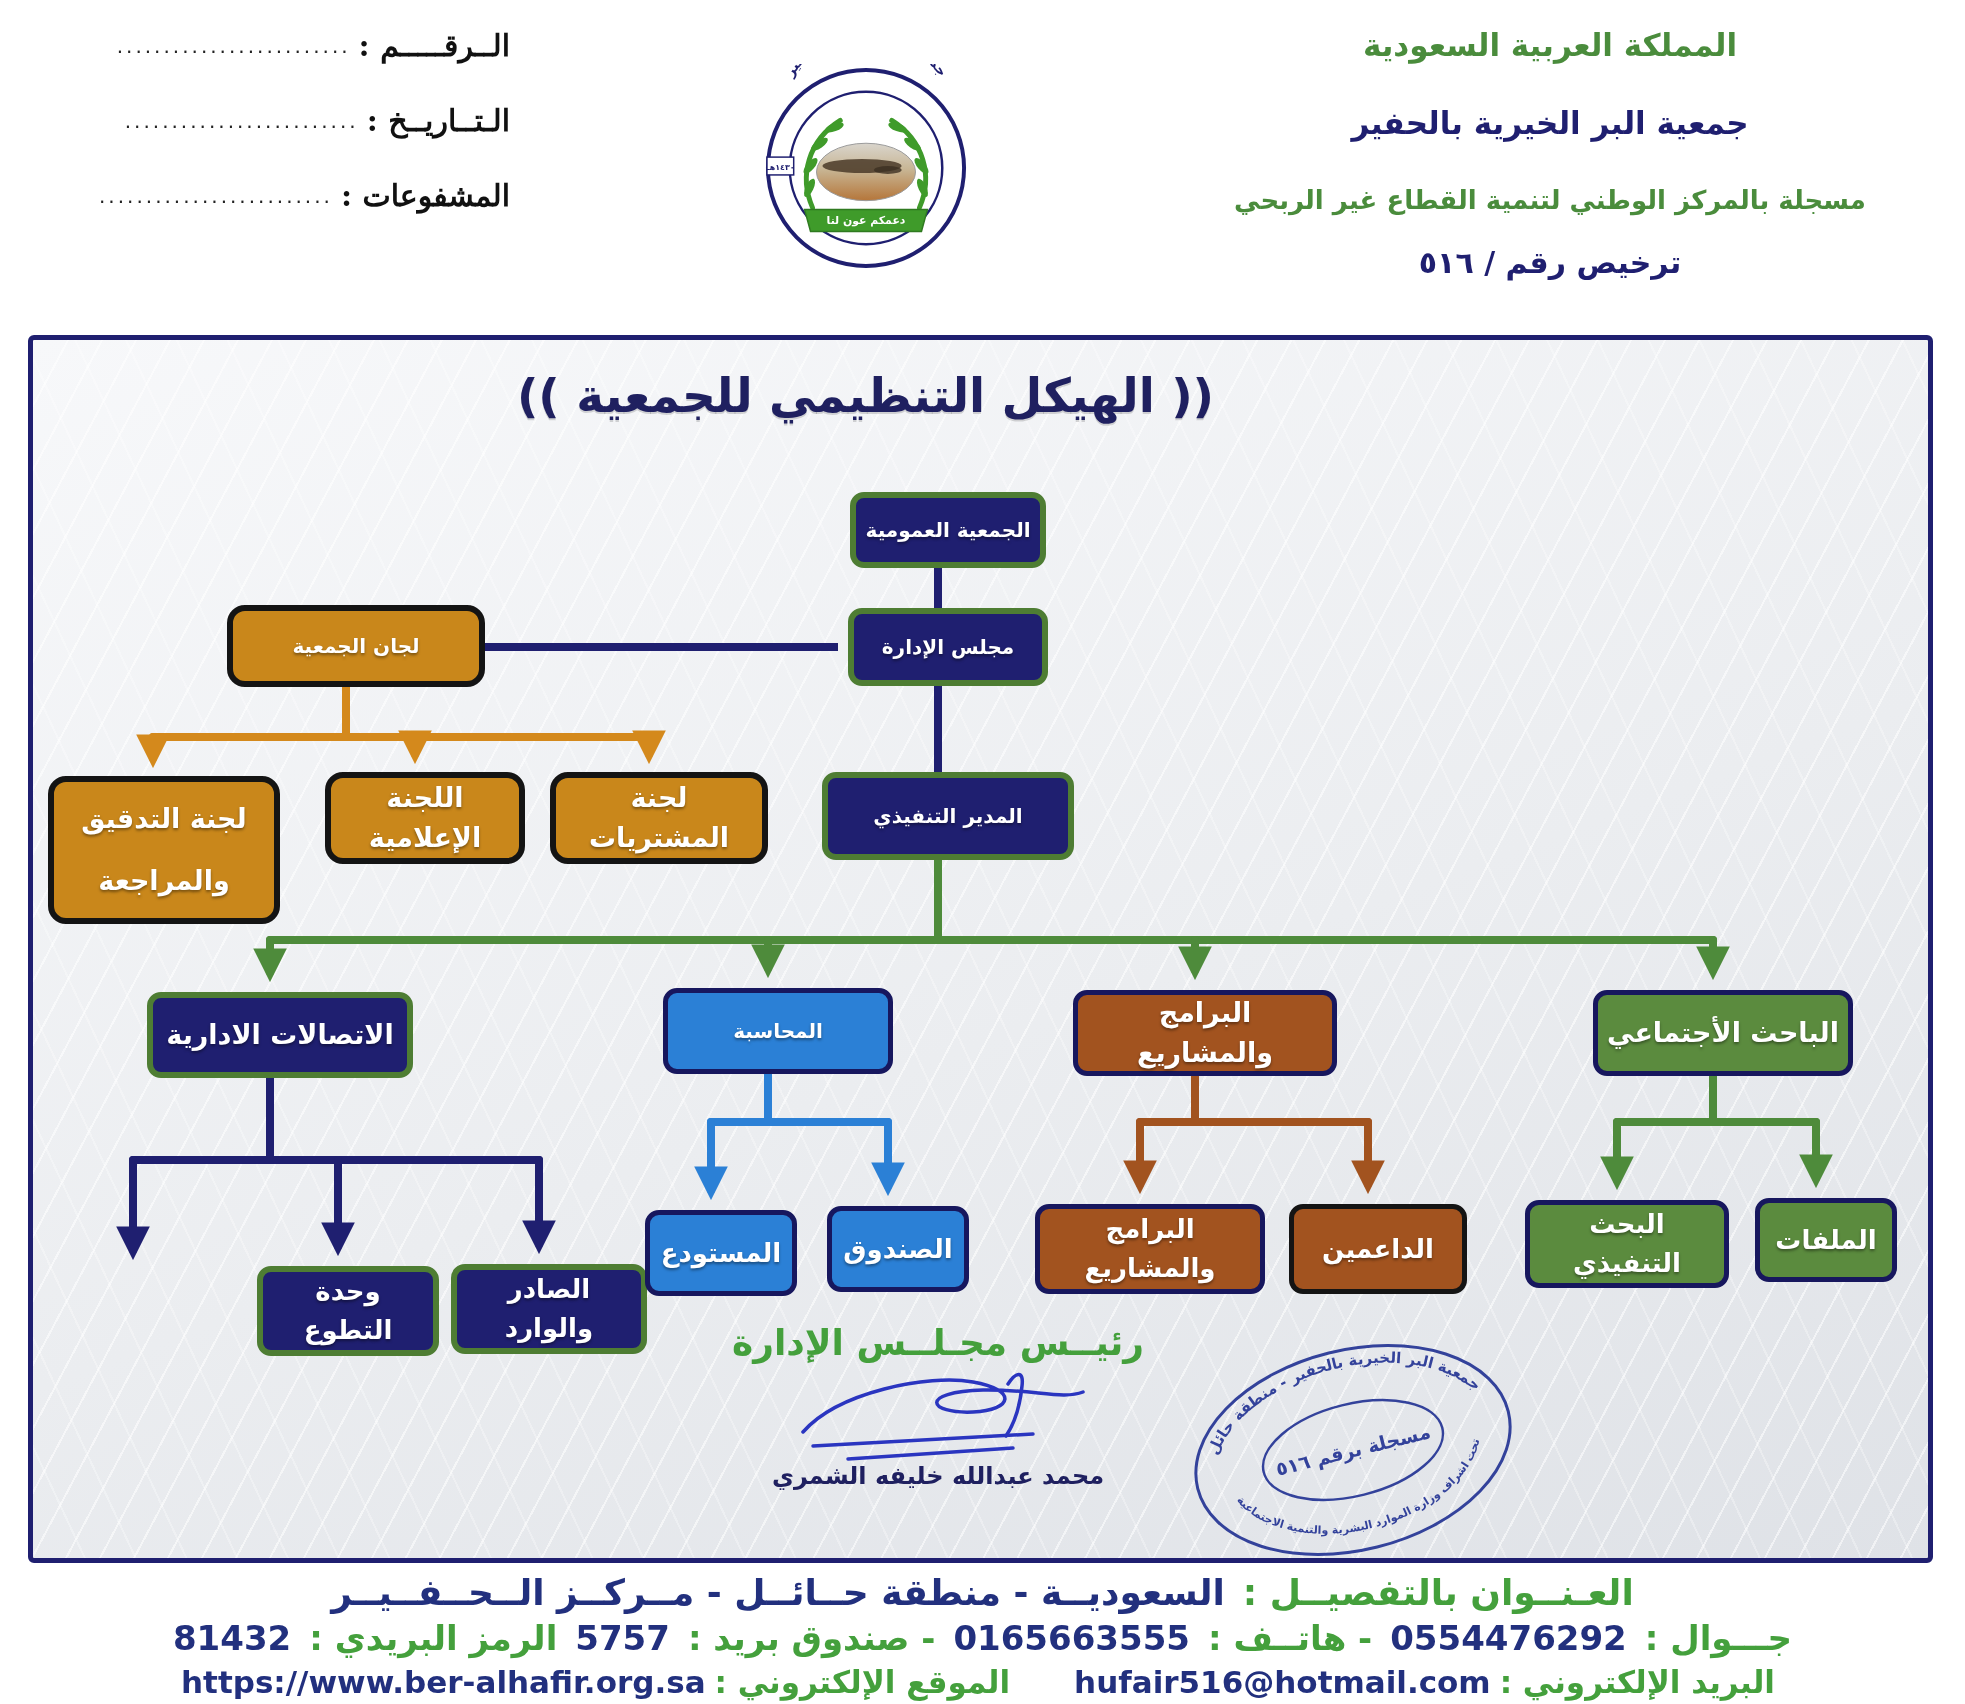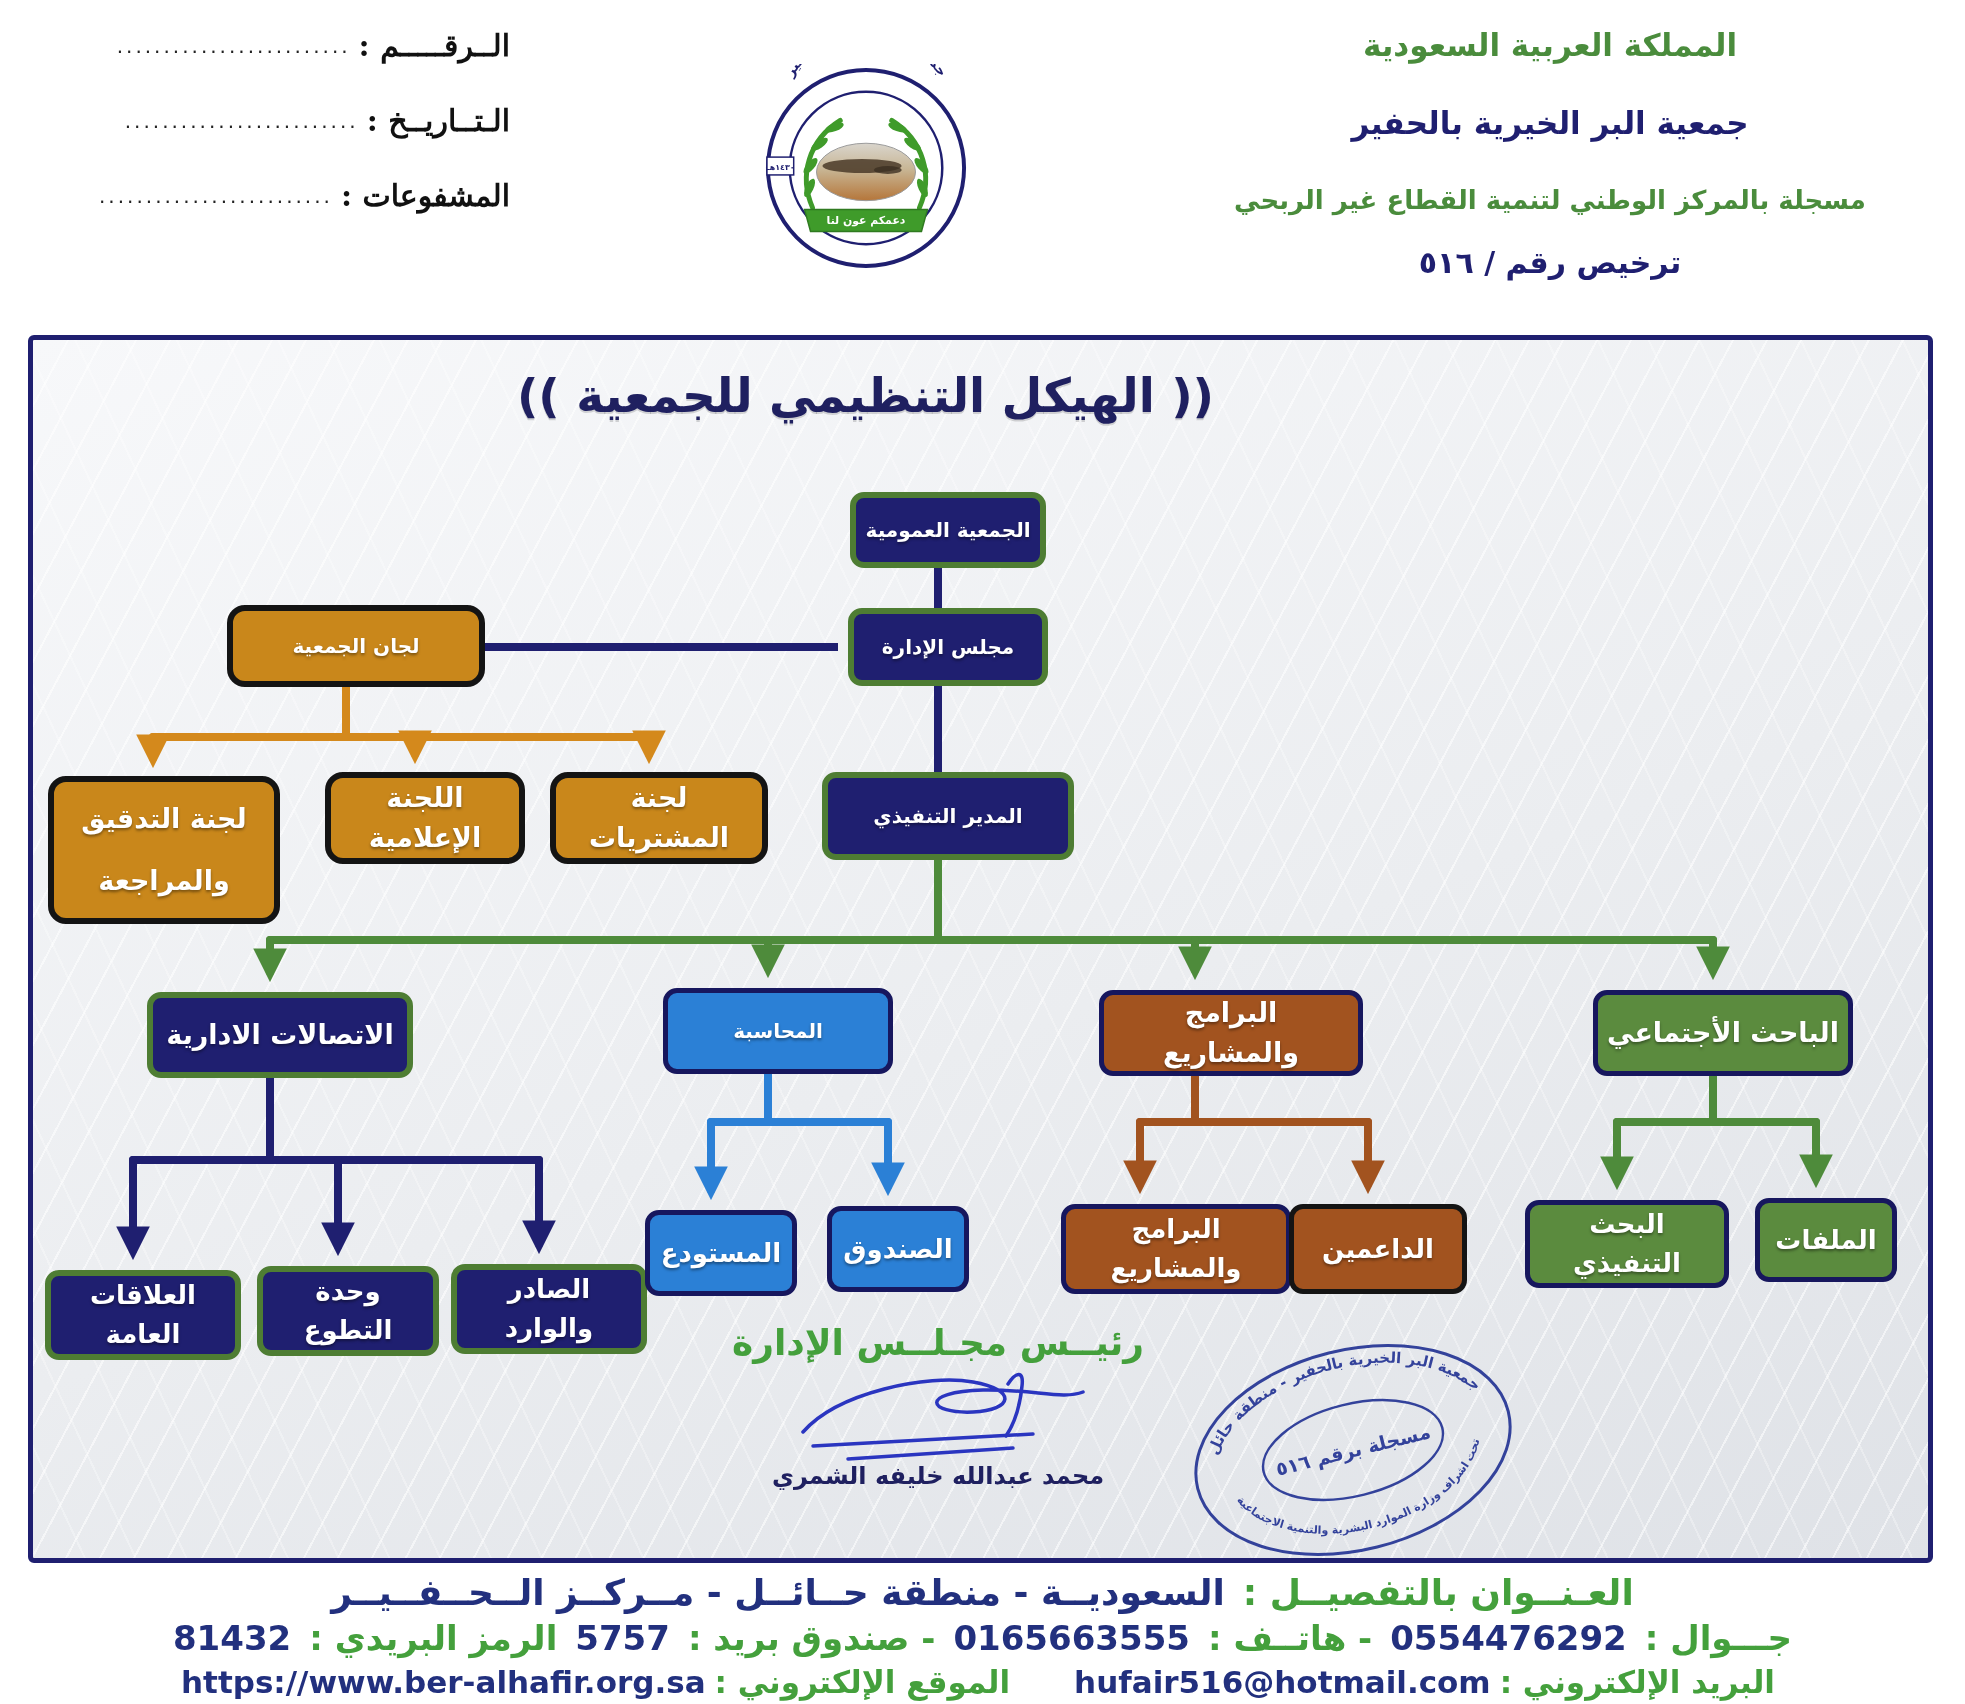--- a/index.html
+++ b/index.html
@@ -29,21 +29,21 @@
   .chart-title{position:absolute;top:28px;left:0;width:100%;text-align:center;z-index:2;
          color:#1f2060;font-size:47px;font-weight:bold;transform:translateX(-115px);
          text-shadow:0 2px 0 rgba(0,0,0,.15);}
   .wires{position:absolute;inset:0;width:1905px;height:1228px;z-index:1;pointer-events:none;}
   .node{position:absolute;z-index:2;display:flex;align-items:center;justify-content:center;
         text-align:center;color:#fff;font-weight:bold;border-radius:14px;
         box-sizing:border-box;text-shadow:0 2px 3px rgba(0,0,0,.4);padding:4px 8px;line-height:1.5;}
   .navy-green{background:#1f1f70;border:6px solid #4e7d33;}
   .orange-black{background:#c9871b;border:6px solid #141414;border-radius:18px;}
   .blue-navy{background:#2b80d6;border:5px solid #17175e;}
-  .brown-navy{background:#a2531f;border:5px solid #17175e;margin-left:26px;}
+  .brown-navy{background:#a2531f;border:5px solid #17175e;}
   .brown-black{background:#a2531f;border:5px solid #141414;}
   .green-navy{background:#5b8b3e;border:5px solid #17175e;}
   .fz28{font-size:20px;} .fz27{font-size:27px;} .fz26{font-size:26px;}
   .audit{line-height:2.3;}
   .sig-title{position:absolute;left:690px;top:982px;width:430px;text-align:center;z-index:2;
              color:#44a03c;font-size:36px;font-weight:bold;}
   .sig-svg{position:absolute;left:745px;top:1022px;width:330px;height:105px;z-index:2;}
   .sig-name{position:absolute;left:650px;top:1122px;width:510px;text-align:center;z-index:2;
             color:#1f2060;font-size:24px;font-weight:bold;}
   .stamp{position:absolute;left:1145px;top:990px;width:350px;height:240px;z-index:2;}
@@ -216,21 +216,20 @@
   <div class="node navy-green fz28" style="left:815px;top:268px;width:200px;height:78px">مجلس الإدارة</div>
   <div class="node orange-black fz28" style="left:194px;top:265px;width:258px;height:82px">لجان الجمعية</div>
   <div class="node orange-black fz27 audit" style="left:15px;top:436px;width:232px;height:148px">لجنة التدقيق والمراجعة</div>
   <div class="node orange-black fz27" style="left:292px;top:432px;width:200px;height:92px">اللجنة الإعلامية</div>
   <div class="node orange-black fz27" style="left:517px;top:432px;width:218px;height:92px">لجنة المشتريات</div>
   <div class="node navy-green fz28" style="left:789px;top:432px;width:252px;height:88px">المدير التنفيذي</div>
   <div class="node blue-navy fz28" style="left:630px;top:648px;width:230px;height:86px">المحاسبة</div>
   <div class="node navy-green fz27" style="left:114px;top:652px;width:266px;height:86px">الاتصالات الادارية</div>
   <div class="node brown-navy fz27" style="left:1040px;top:650px;width:264px;height:86px">البرامج والمشاريع</div>
   <div class="node green-navy fz27" style="left:1560px;top:650px;width:260px;height:86px">الباحث الأجتماعي</div>
-  <div class="node navy-green fz26" style="left:12px;top:930px;width:196px;height:90px">العلاقات العامة</div>
   <div class="node navy-green fz26" style="left:224px;top:926px;width:182px;height:90px">وحدة التطوع</div>
   <div class="node navy-green fz26" style="left:418px;top:924px;width:196px;height:90px">الصادر والوارد</div>
   <div class="node blue-navy fz26" style="left:612px;top:870px;width:152px;height:86px">المستودع</div>
   <div class="node blue-navy fz26" style="left:794px;top:866px;width:142px;height:86px">الصندوق</div>
   <div class="node brown-navy fz26" style="left:1002px;top:864px;width:230px;height:90px">البرامج والمشاريع</div>
   <div class="node brown-black fz26" style="left:1256px;top:864px;width:178px;height:90px">الداعمين</div>
   <div class="node green-navy fz26" style="left:1492px;top:860px;width:204px;height:88px">البحث التنفيذي</div>
   <div class="node green-navy fz26" style="left:1722px;top:858px;width:142px;height:84px">الملفات</div>
 
   <div class="sig-title">رئيــس مجـلــس الإدارة</div>

